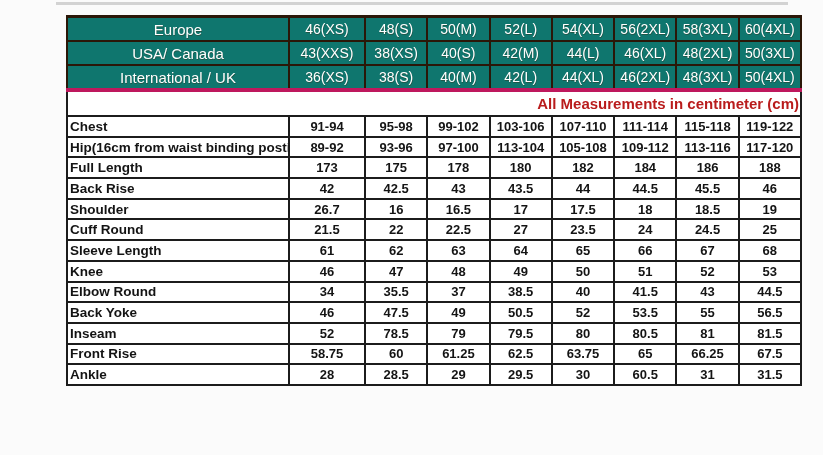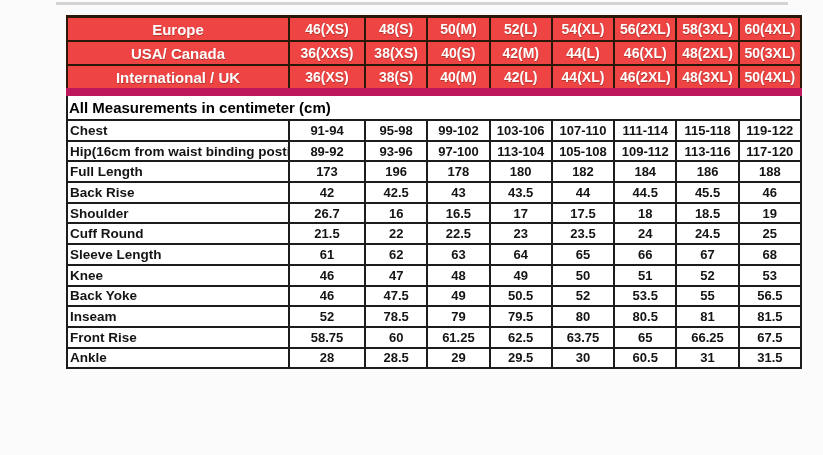--- a/index.html
+++ b/index.html
@@ -13,42 +13,42 @@
   .crop-artifact{
     position:absolute;left:56px;top:2px;width:732px;height:3px;
     background:#c9c9c9;opacity:.8;
   }
   table.size-chart{
     position:absolute;left:66px;top:15px;width:736px;
     border-collapse:collapse;table-layout:fixed;
   }
   
   tr.hdr td{
-    background:#ef4444;
+    background:#0f766e;
     color:#ffffff;
-    font-weight:bold;
+    font-weight:normal;
     font-size:14px;
     text-align:center;
     height:22px;
     padding:0 2px;
     border:2px solid #2b1708;
     text-shadow:0.5px 0.5px 0 rgba(70,30,0,.35);
     white-space:nowrap;
     overflow:hidden;
   }
   tr.hdr td.lblc{font-size:15px;}
   tr.hdr-top td{border-top:3px solid #2b1708;}
-  tr.hdr-bot td{border-bottom:8px solid #be185d;}
+  tr.hdr-bot td{border-bottom:4px solid #be185d;}
   
   tr.banner td{
     background:#ffffff;
-    color:#000000;
+    color:#b91c1c;
     font-weight:bold;
     font-size:15px;
-    text-align:left;
+    text-align:right;
     height:21px;
     border-left:2px solid #1c1c1c;
     border-right:2px solid #1c1c1c;
     border-bottom:2px solid #1c1c1c;
     border-top:none;
   }
   
   tr.mrow td{
     background:#ffffff;
     color:#141414;
@@ -92,21 +92,21 @@
       <td>48(S)</td>
       <td>50(M)</td>
       <td>52(L)</td>
       <td>54(XL)</td>
       <td>56(2XL)</td>
       <td>58(3XL)</td>
       <td>60(4XL)</td>
     </tr>
     <tr class="hdr">
       <td class="lblc">USA/ Canada</td>
-      <td>36(XXS)</td>
+      <td>43(XXS)</td>
       <td>38(XS)</td>
       <td>40(S)</td>
       <td>42(M)</td>
       <td>44(L)</td>
       <td>46(XL)</td>
       <td>48(2XL)</td>
       <td>50(3XL)</td>
     </tr>
     <tr class="hdr hdr-bot">
       <td class="lblc">International / UK</td>
@@ -142,21 +142,21 @@
       <td>97-100</td>
       <td>113-104</td>
       <td>105-108</td>
       <td>109-112</td>
       <td>113-116</td>
       <td>117-120</td>
     </tr>
     <tr class="mrow">
       <td class="lbl">Full Length</td>
       <td>173</td>
-      <td>196</td>
+      <td>175</td>
       <td>178</td>
       <td>180</td>
       <td>182</td>
       <td>184</td>
       <td>186</td>
       <td>188</td>
     </tr>
     <tr class="mrow">
       <td class="lbl">Back Rise</td>
       <td>42</td>
@@ -177,21 +177,21 @@
       <td>17.5</td>
       <td>18</td>
       <td>18.5</td>
       <td>19</td>
     </tr>
     <tr class="mrow">
       <td class="lbl">Cuff Round</td>
       <td>21.5</td>
       <td>22</td>
       <td>22.5</td>
-      <td>23</td>
+      <td>27</td>
       <td>23.5</td>
       <td>24</td>
       <td>24.5</td>
       <td>25</td>
     </tr>
     <tr class="mrow">
       <td class="lbl">Sleeve Length</td>
       <td>61</td>
       <td>62</td>
       <td>63</td>
@@ -206,20 +206,31 @@
       <td>46</td>
       <td>47</td>
       <td>48</td>
       <td>49</td>
       <td>50</td>
       <td>51</td>
       <td>52</td>
       <td>53</td>
     </tr>
     <tr class="mrow">
+      <td class="lbl">Elbow Round</td>
+      <td>34</td>
+      <td>35.5</td>
+      <td>37</td>
+      <td>38.5</td>
+      <td>40</td>
+      <td>41.5</td>
+      <td>43</td>
+      <td>44.5</td>
+    </tr>
+    <tr class="mrow">
       <td class="lbl">Back Yoke</td>
       <td>46</td>
       <td>47.5</td>
       <td>49</td>
       <td>50.5</td>
       <td>52</td>
       <td>53.5</td>
       <td>55</td>
       <td>56.5</td>
     </tr>

